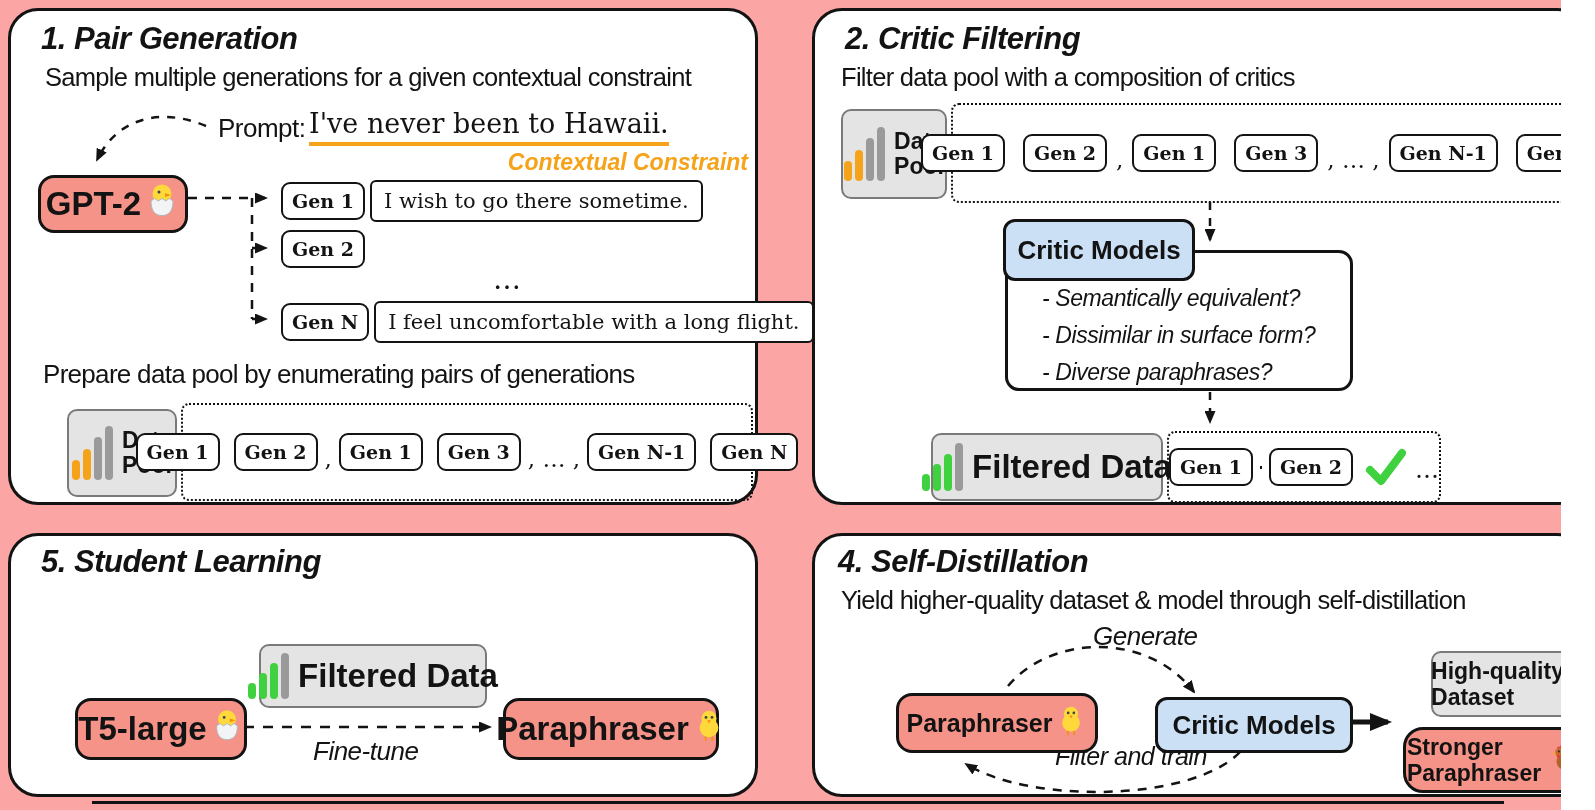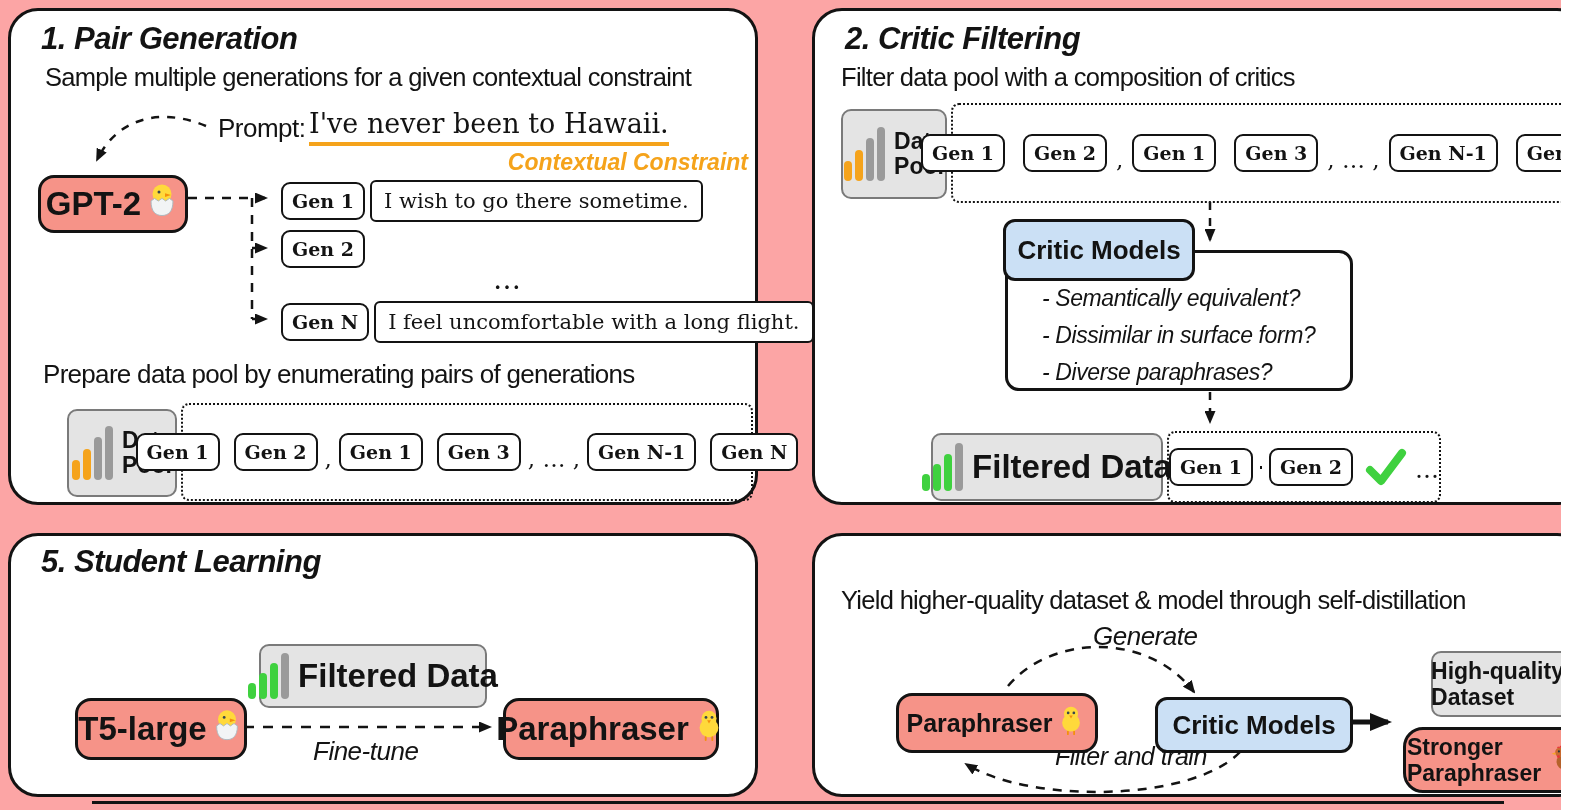--- a/index.html
+++ b/index.html
@@ -217,20 +217,21 @@
           <circle cx="14.8" cy="10" r="1.5" fill="#37474F"></circle>
           <circle cx="21.2" cy="10" r="1.5" fill="#37474F"></circle>
           <path d="M16 13 h4 l-2 3.4 z" fill="#F4900C"></path>
           <path d="M14.5 31 v3 M21.5 31 v3" stroke="#F4900C" stroke-width="2" stroke-linecap="round"></path>
         </svg>
       </span>
     </div>
   </div>
 
   <div class="panel" style="left:812px;top:533px;width:775px;height:264px">
+    <div class="title" style="left:23px;top:10px">4. Self-Distillation</div>
     <div class="subtitle" style="left:26px;top:50px">Yield higher-quality dataset &amp; model through self-distillation</div>
 
     <div class="italiclabel" style="left:278px;top:85px">Generate</div>
     <div class="italiclabel" style="left:240px;top:206px;font-size:25px">Filter and train</div>
 
     <div class="pill" style="left:81px;top:157px;width:202px;height:60px;font-size:25px">
       <span>Paraphraser</span>
       <span>
         <svg width="32" height="32" viewBox="0 0 36 36">
           <ellipse cx="18" cy="21" rx="10" ry="10" fill="#FFD93B"></ellipse>

